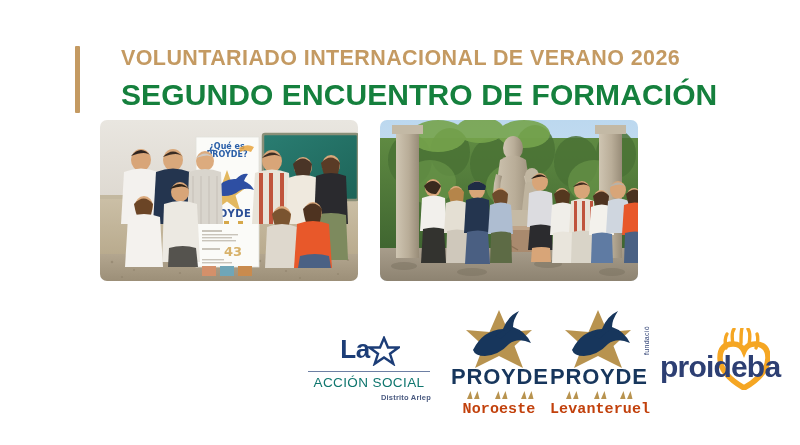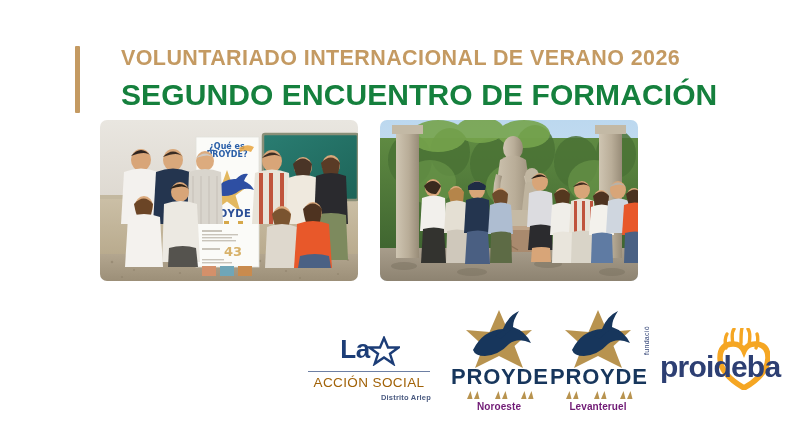--- a/index.html
+++ b/index.html
@@ -63,43 +63,44 @@
   
   #logo-lasalle { left:0px; top:28px; width:128px; }
   #lasalle-wordmark {
     display:flex; align-items:flex-start; justify-content:center;
     color:#1c3d77; font-weight:bold; font-size:26px; line-height:1;
     letter-spacing:-0.5px;
   }
   #lasalle-star { width:32px; height:30px; margin:0 -2px; }
   #lasalle-rule { height:1px; background:#6d7fa3; margin:5px 3px 4px 3px; }
   #lasalle-sub {
-    color:#a16207; font-size:13.5px; letter-spacing:0.4px;
+    color:#0f766e; font-size:13.5px; letter-spacing:0.4px;
     text-align:center; line-height:1.1;
   }
   #lasalle-sub2 {
     color:#4a5a80; font-size:7.5px; letter-spacing:0.2px;
     text-align:right; margin-top:2px; padding-right:2px;font-weight:bold;
   }
 
   
   .logo-proyde { width:96px; top:0px; }
   #logo-proyde-1 { left:146px; }
   #logo-proyde-2 { left:245px; }
   .proyde-mark { width:96px; height:62px; display:block; }
   .proyde-word {
     color:#17365c; font-size:22px; font-weight:bold;
     text-align:center; letter-spacing:0.8px; line-height:1;
     margin-top:-4px;
   }
   .proyde-feet { width:96px; height:11px; display:block; margin-top:1px; }
   .proyde-region {
-    color:#701a75; font-size:10px; font-weight:bold;
+    color:#c2410c; font-size:15px; font-weight:bold;
     text-align:center; line-height:1; margin-top:2px;
     letter-spacing:0.1px;
+    font-family:Liberation Mono, monospace;
   }
 
   
   #logo-proideba { left:345px; top:26px; width:112px; height:72px;text-align:right; }
   #proideba-vertical {
     position:absolute; left:0px; top:14px;
     color:#2d3f73; font-size:7px; letter-spacing:0.3px;
     transform:rotate(-90deg); transform-origin:left bottom;
     white-space:nowrap;
   }

